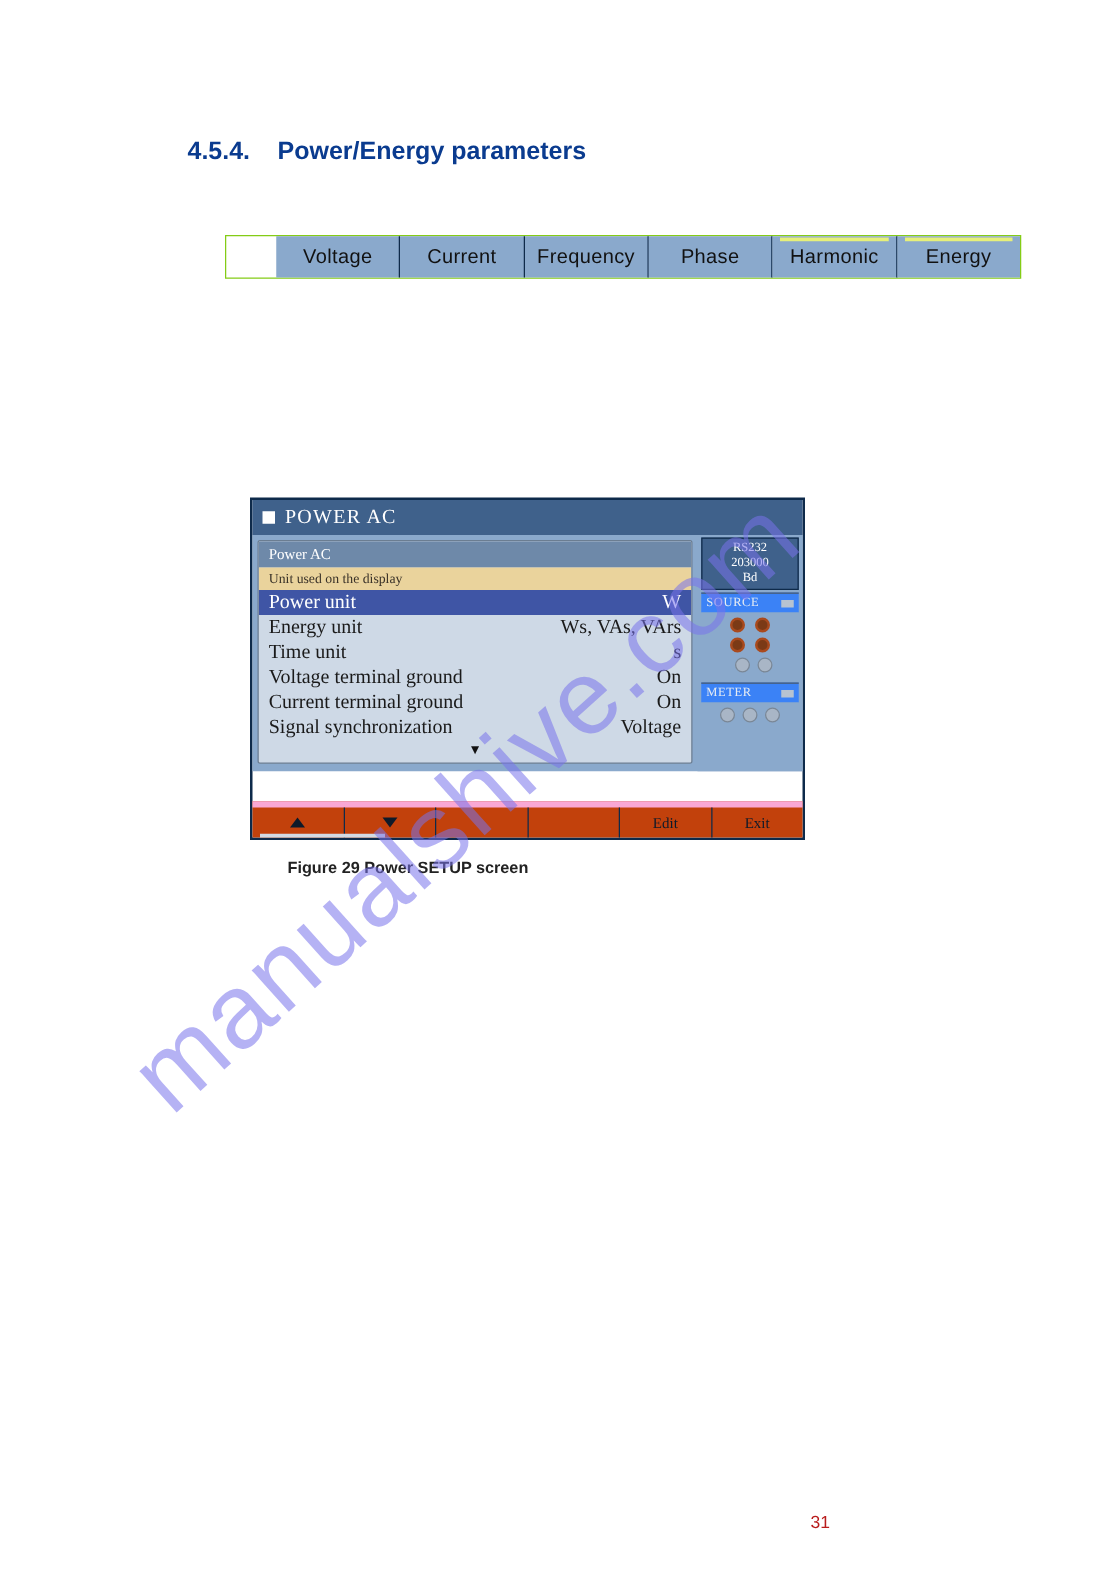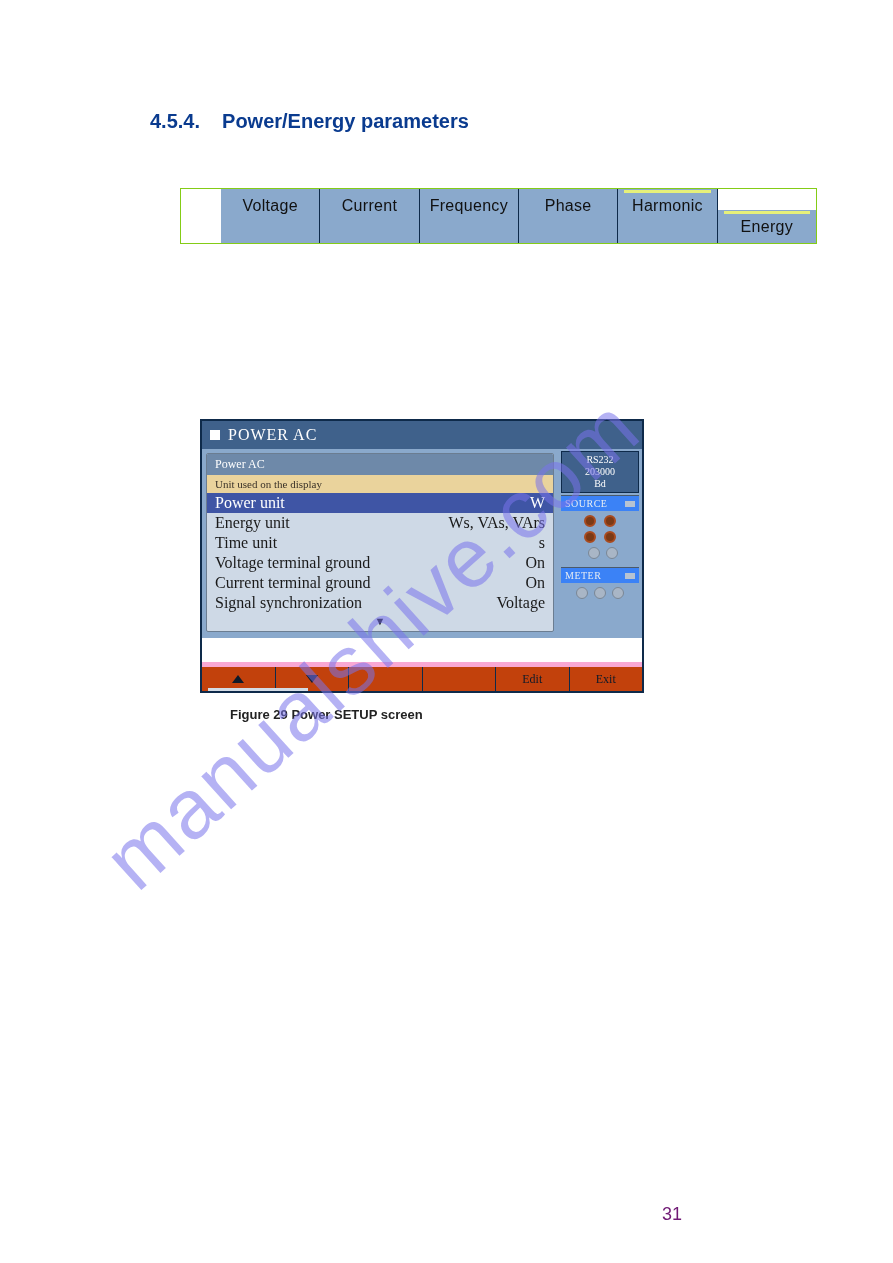--- a/index.html
+++ b/index.html
@@ -1,21 +1,21 @@
 <!DOCTYPE html>
 <html><head>
 <meta charset="utf-8">
 <style>
   html,body{margin:0;padding:0;background:#fff;font-family:Arial,Helvetica,sans-serif;}
   .page{width:744px;height:1263px;position:relative;box-sizing:border-box;padding:110px 60px 40px 150px;color:#111;}
   .heading{color:#0a3b8f;font-weight:bold;font-size:20px;margin-bottom:55px;}
   .heading .num{display:inline-block;margin-right:22px;}
   .softkeys{display:flex;width:595px;margin-left:30px;border:1px solid #84cc16;padding-left:40px;}
   .softkey{flex:1;text-align:center;font-family:"Segoe UI",Tahoma,sans-serif;font-size:16px;color:#111;background:#8aa9cc;border-right:1px solid #0e2a4a;position:relative;padding:8px 0 7px 0;letter-spacing:.3px;}
-  .softkey:last-child{border-right:none;margin-top:21px;}
+  .softkey:last-child{border-right:none;}
   .softkey.highlight::before{content:"";position:absolute;top:1px;left:6px;right:6px;height:3px;background:#e6f07a;}
   .caption{font-weight:bold;font-size:13px;margin:14px 0 0 60px;color:#222;}
 
   .setup-screen{width:440px;margin:175px 0 0 50px;border:2px solid #0e2a4a;font-family:Liberation Serif, serif;position:relative;}
   .ss-title{background:#3f618b;color:#fff;display:flex;align-items:center;padding:0 8px;height:28px;font-size:16px;letter-spacing:1px;}
   .ss-title .sq{width:10px;height:10px;background:#fff;margin-right:8px;display:inline-block;}
   .ss-title .bar{position:absolute;bottom:0;left:6px;width:100px;height:3px;background:#d3dbe5;}
   .ss-body{display:flex;background:#8aa9cc;}
   .ss-main{flex:1;padding:4px 4px 6px 4px;}
   .panel{background:#ced9e6;border:1px solid #6b7d91;border-radius:2px;overflow:hidden;}
@@ -33,21 +33,21 @@
   .term{width:12px;height:12px;border-radius:50%;border:2px solid #a94a1e;background:#7b3a16;box-sizing:border-box;}
   .dot-row{display:flex;gap:6px;justify-content:flex-start;padding-left:6px;}
   .dot{width:10px;height:10px;border-radius:50%;background:#a9b6c6;border:1px solid #7a8796;}
   .ss-bottom{display:flex;background:#c2410c;border-top:5px solid #f9a8d4;height:24px;margin-top:24px;}
   .ss-btn{flex:1;border-right:1px solid #0e2a4a;display:flex;align-items:center;justify-content:center;color:#0e1a2a;font-size:12px;}
   .ss-btn:last-child{border-right:none;}
   .arrow-up,.arrow-down{width:0;height:0;border-left:6px solid transparent;border-right:6px solid transparent;}
   .arrow-up{border-bottom:8px solid #0e1a2a;}
   .arrow-down{border-top:8px solid #0e1a2a;}
 
-  .page-num{position:absolute;bottom:38px;right:62px;font-size:18px;color:#701a75;}
+  .page-num{position:absolute;bottom:38px;right:80px;font-size:14px;color:#b91c1c;}
 
   
   .watermark{position:absolute;left:50%;top:51%;transform:translate(-50%,-50%) rotate(-42deg);font-size:84px;color:rgba(120,115,235,.55);letter-spacing:2px;pointer-events:none;font-family:Arial,sans-serif;white-space:nowrap;}
 </style>
 </head>
 <body>
 
 <div class="page">
 
   <div class="heading">

